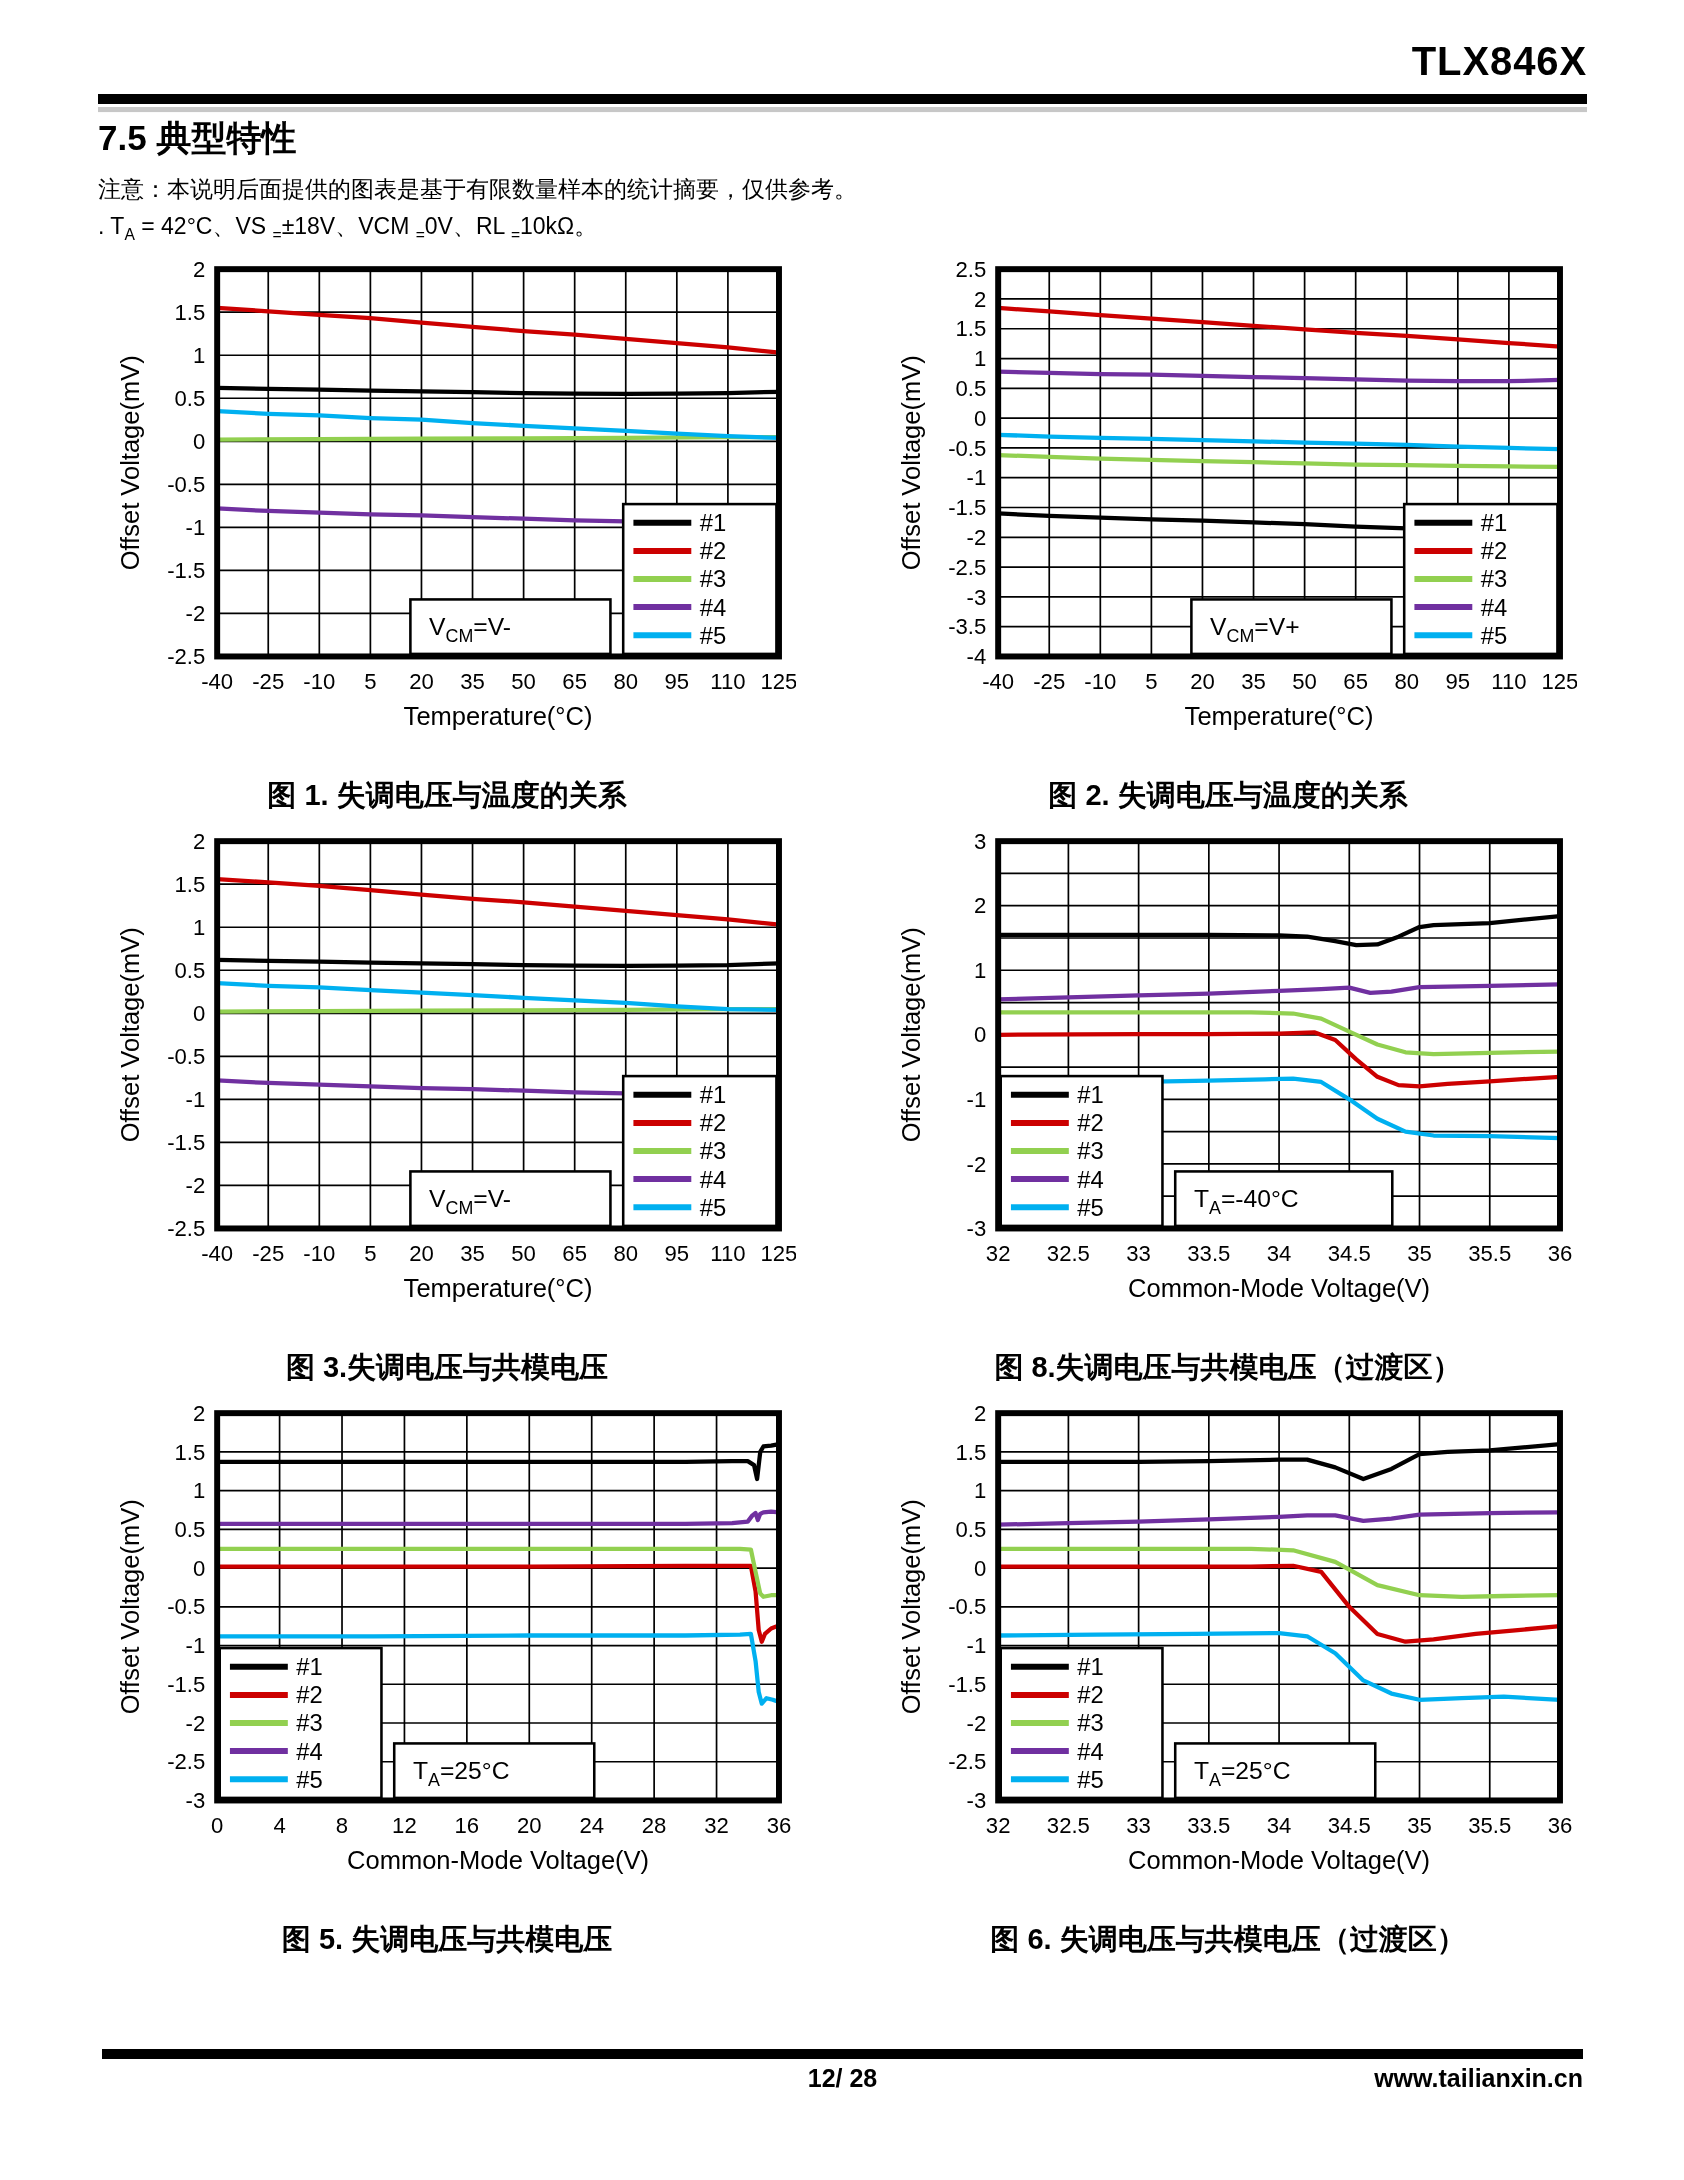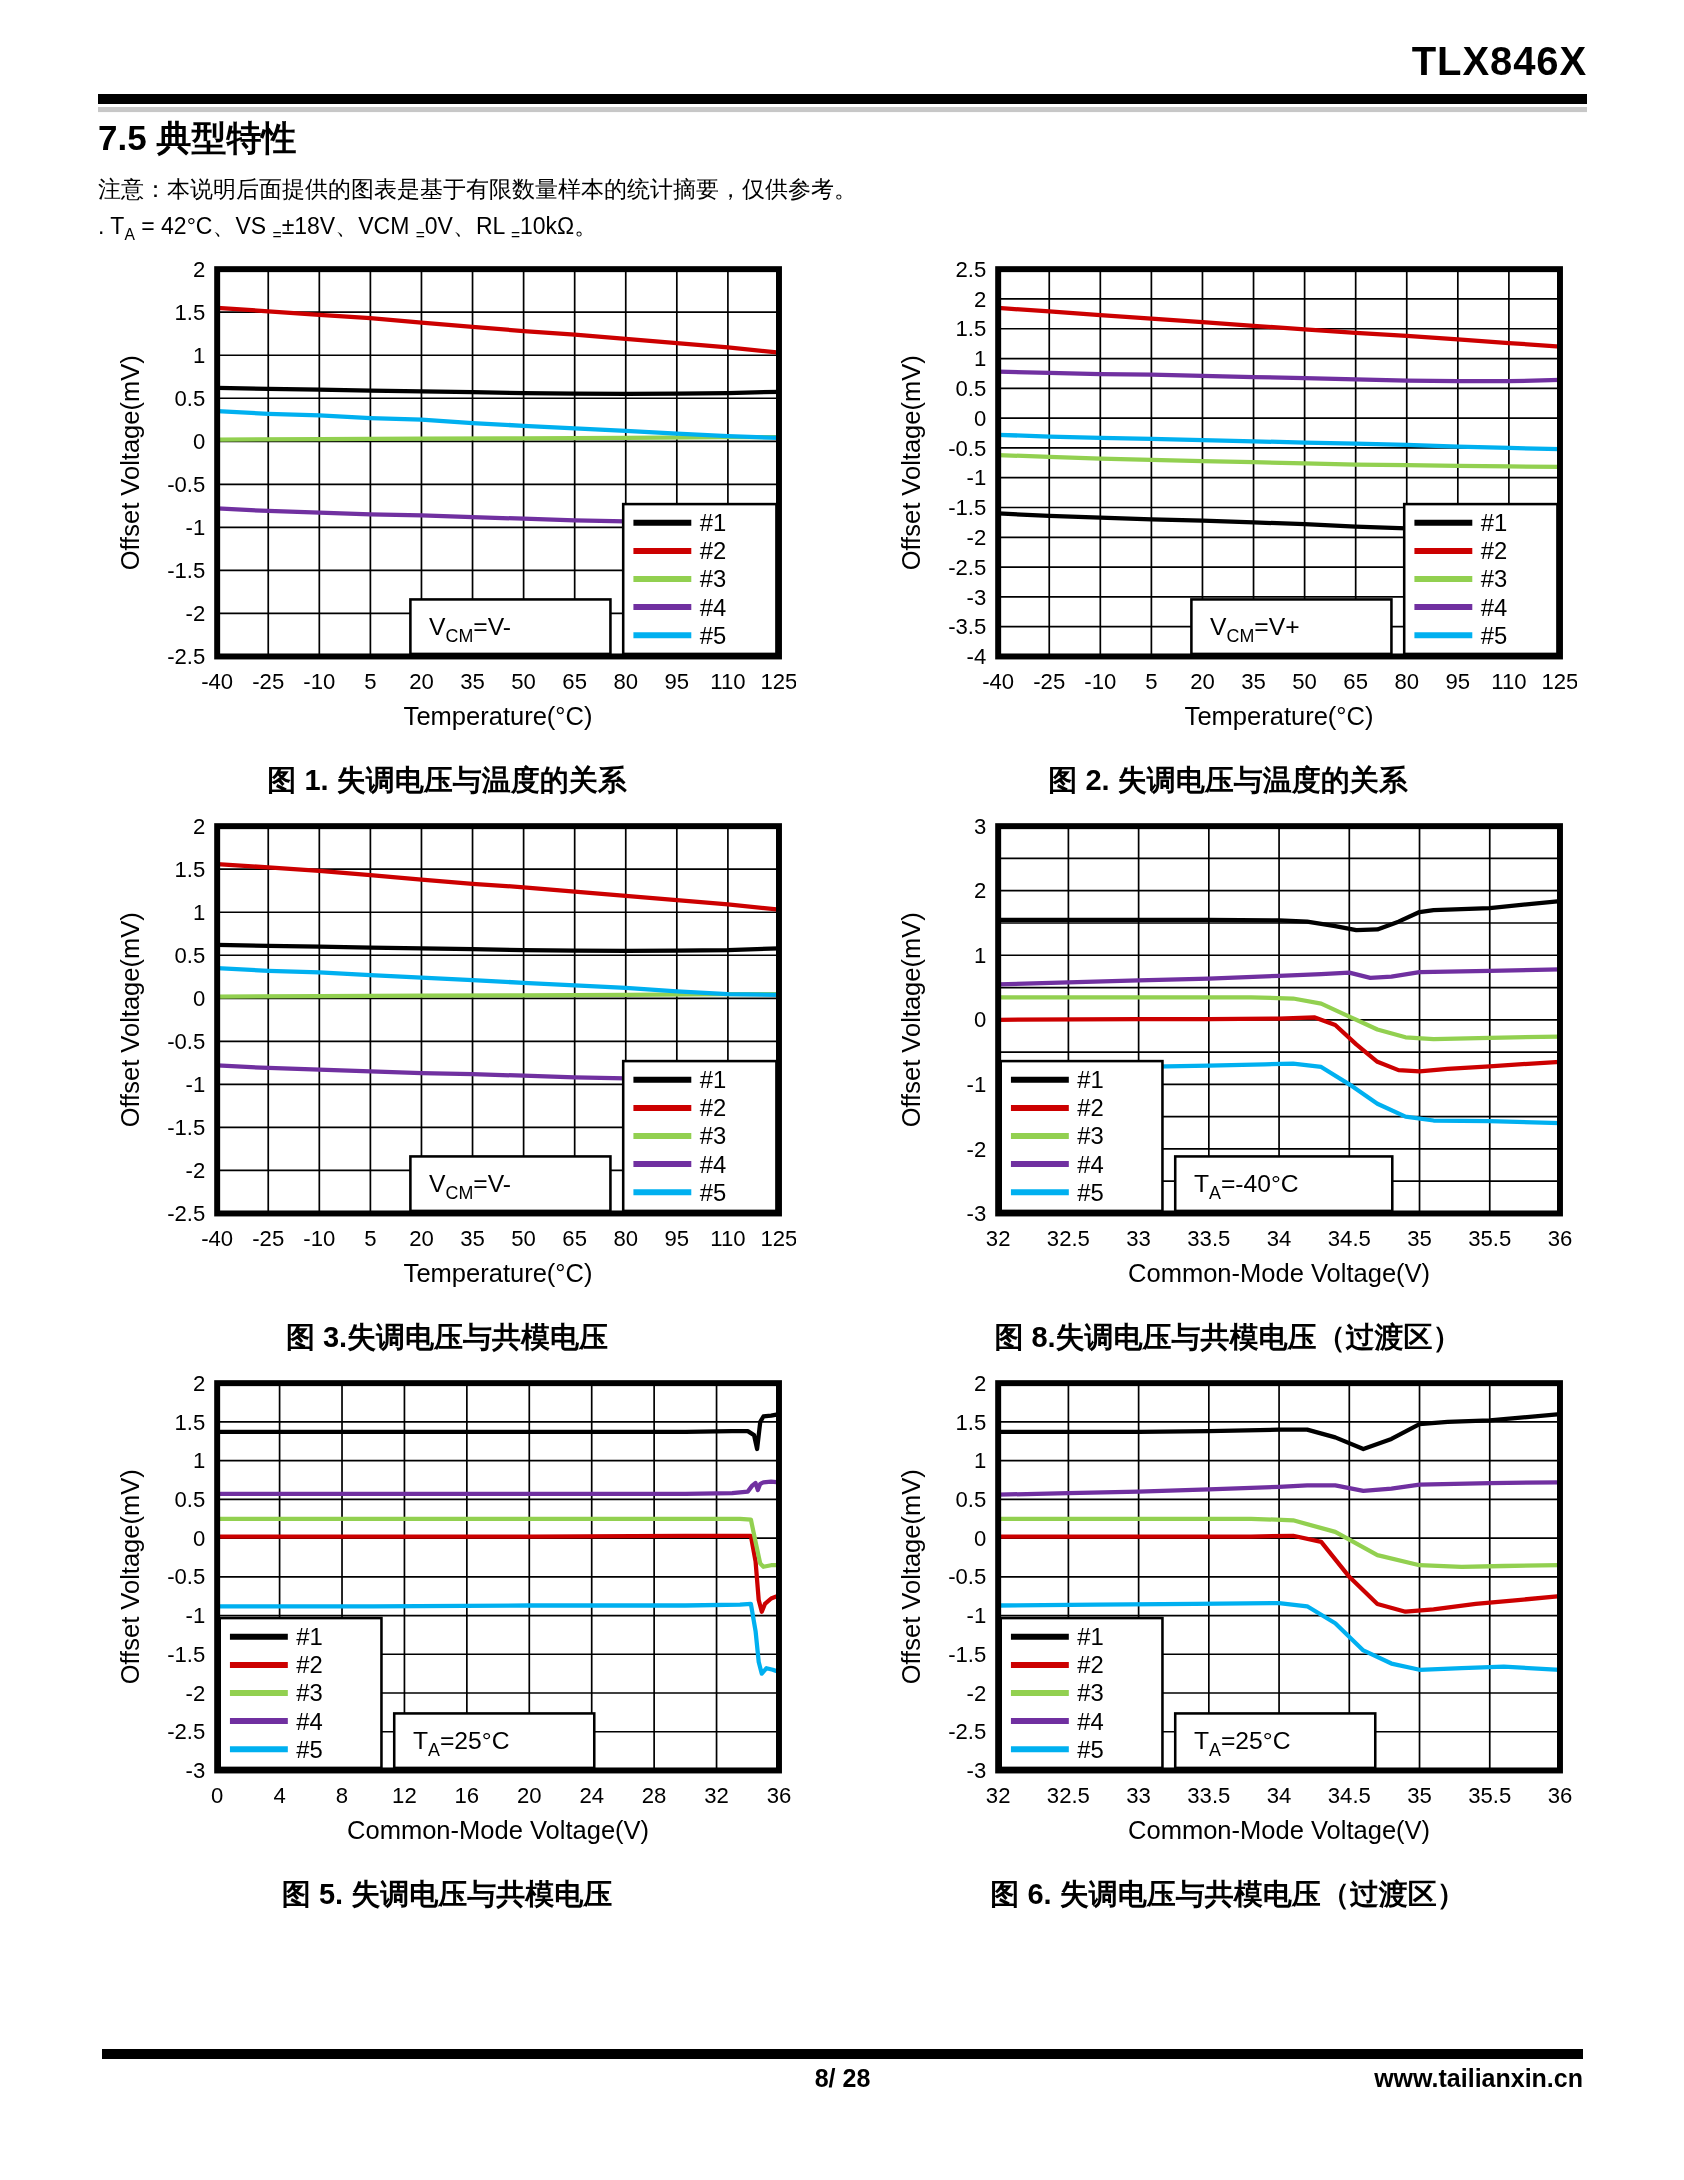--- a/index.html
+++ b/index.html
@@ -10,21 +10,21 @@
   .content{padding:0 98px;}
   .doc-header{padding-top:39px;text-align:right;font-size:40px;font-weight:bold;letter-spacing:0.9px;}
   .header-rule{height:9.4px;background:#000;margin-top:10.2px;border-bottom:3.4px solid #fff;box-shadow:0 5.1px 0 rgba(0,0,0,0.22);}
   .section-title{font-size:35px;font-weight:bold;margin-top:8px;}
   .note{font-size:23px;margin-top:12px;}
   .cond{font-size:23px;margin-top:6.8px;}
   .cond sub{font-size:0.68em;}
   .charts{display:grid;grid-template-columns:698px 698px;column-gap:83px;row-gap:12px;margin-top:12px;}
   .figure{width:698px;}
   .chart-mount{width:698px;height:503px;}
-  .caption{text-align:center;font-size:29px;font-weight:bold;margin-top:2px;white-space:nowrap;}
+  .caption{text-align:center;font-size:29px;font-weight:bold;margin-top:17px;white-space:nowrap;}
   .footer{position:absolute;left:102px;right:102px;top:2049px;}
   .footer-rule{height:10.2px;background:#000;}
   .footer-row{position:relative;margin-top:5.1px;height:34px;font-size:25px;font-weight:bold;}
   .page-num{position:absolute;left:50%;transform:translateX(-50%);}
   .website{position:absolute;right:0;}
   svg text{font-family:"Liberation Sans", sans-serif;}
 </style>
 </head>
 <body>
 
@@ -525,18 +525,18 @@
               <text transform="translate(48 242.5) rotate(-90)" text-anchor="middle" font-size="30">Offset Voltage(mV)</text>
             </svg></div>
         <div class="caption">图 6. 失调电压与共模电压（过渡区）</div>
       </div>
     </div>
   </div>
 
   <div class="footer">
     <div class="footer-rule"></div>
     <div class="footer-row">
-      <span class="page-num">8/ 28</span>
+      <span class="page-num">12/ 28</span>
       <span class="website">www.tailianxin.cn</span>
     </div>
   </div>
 </div>
 
 
 </body></html>

